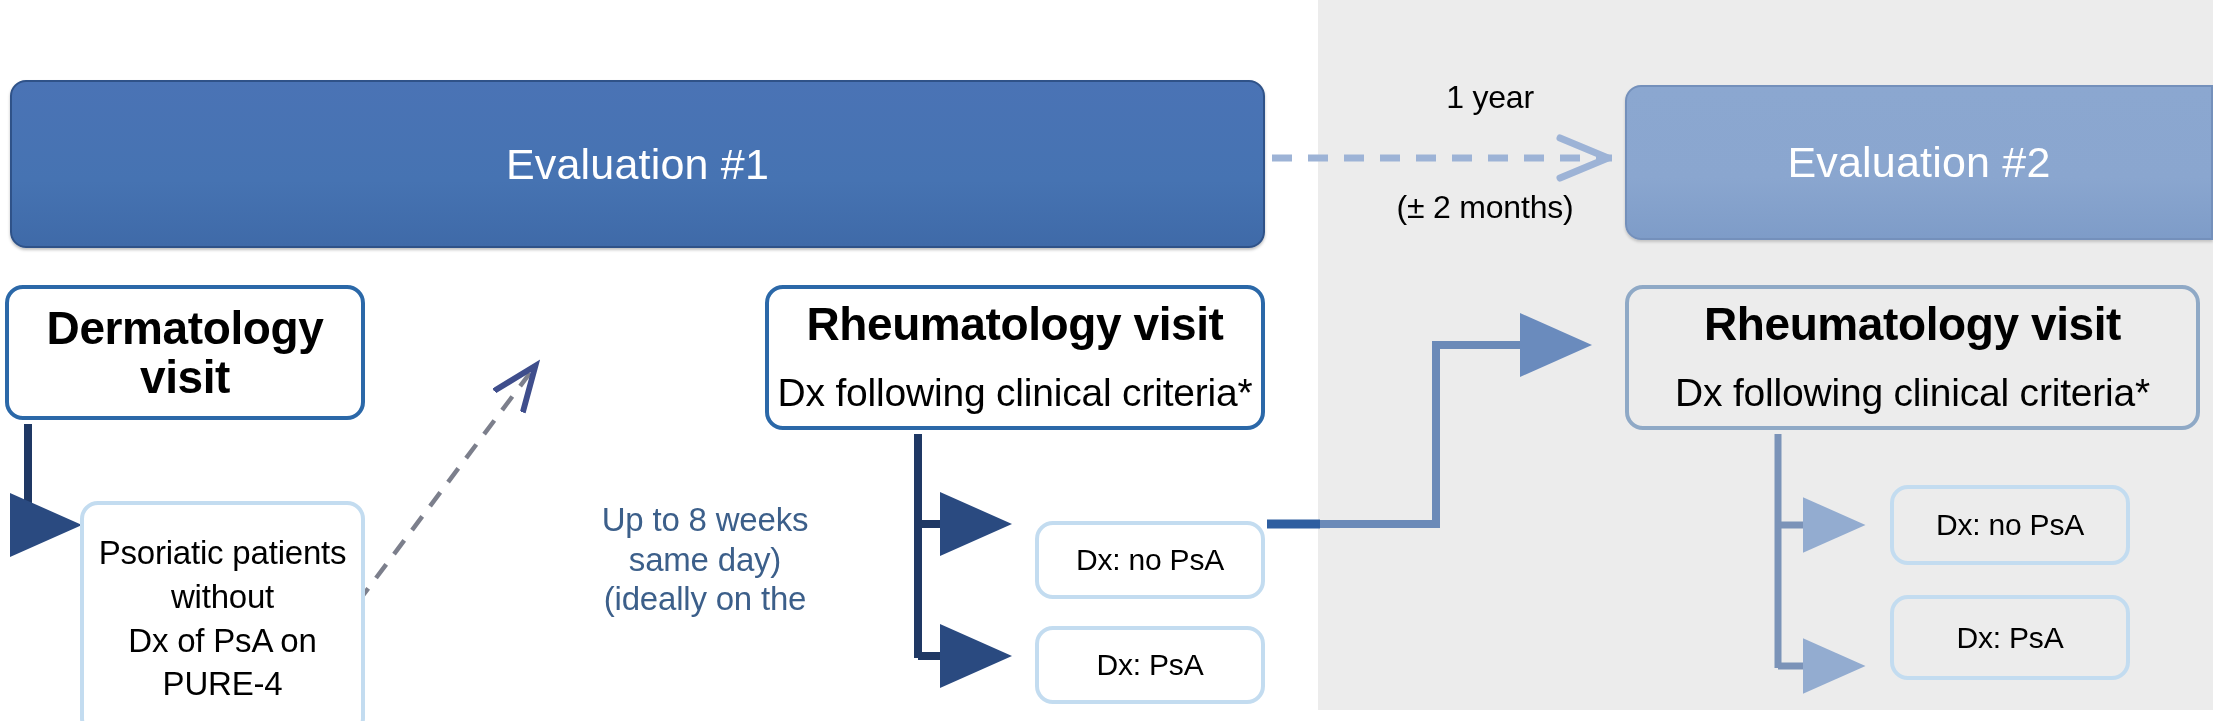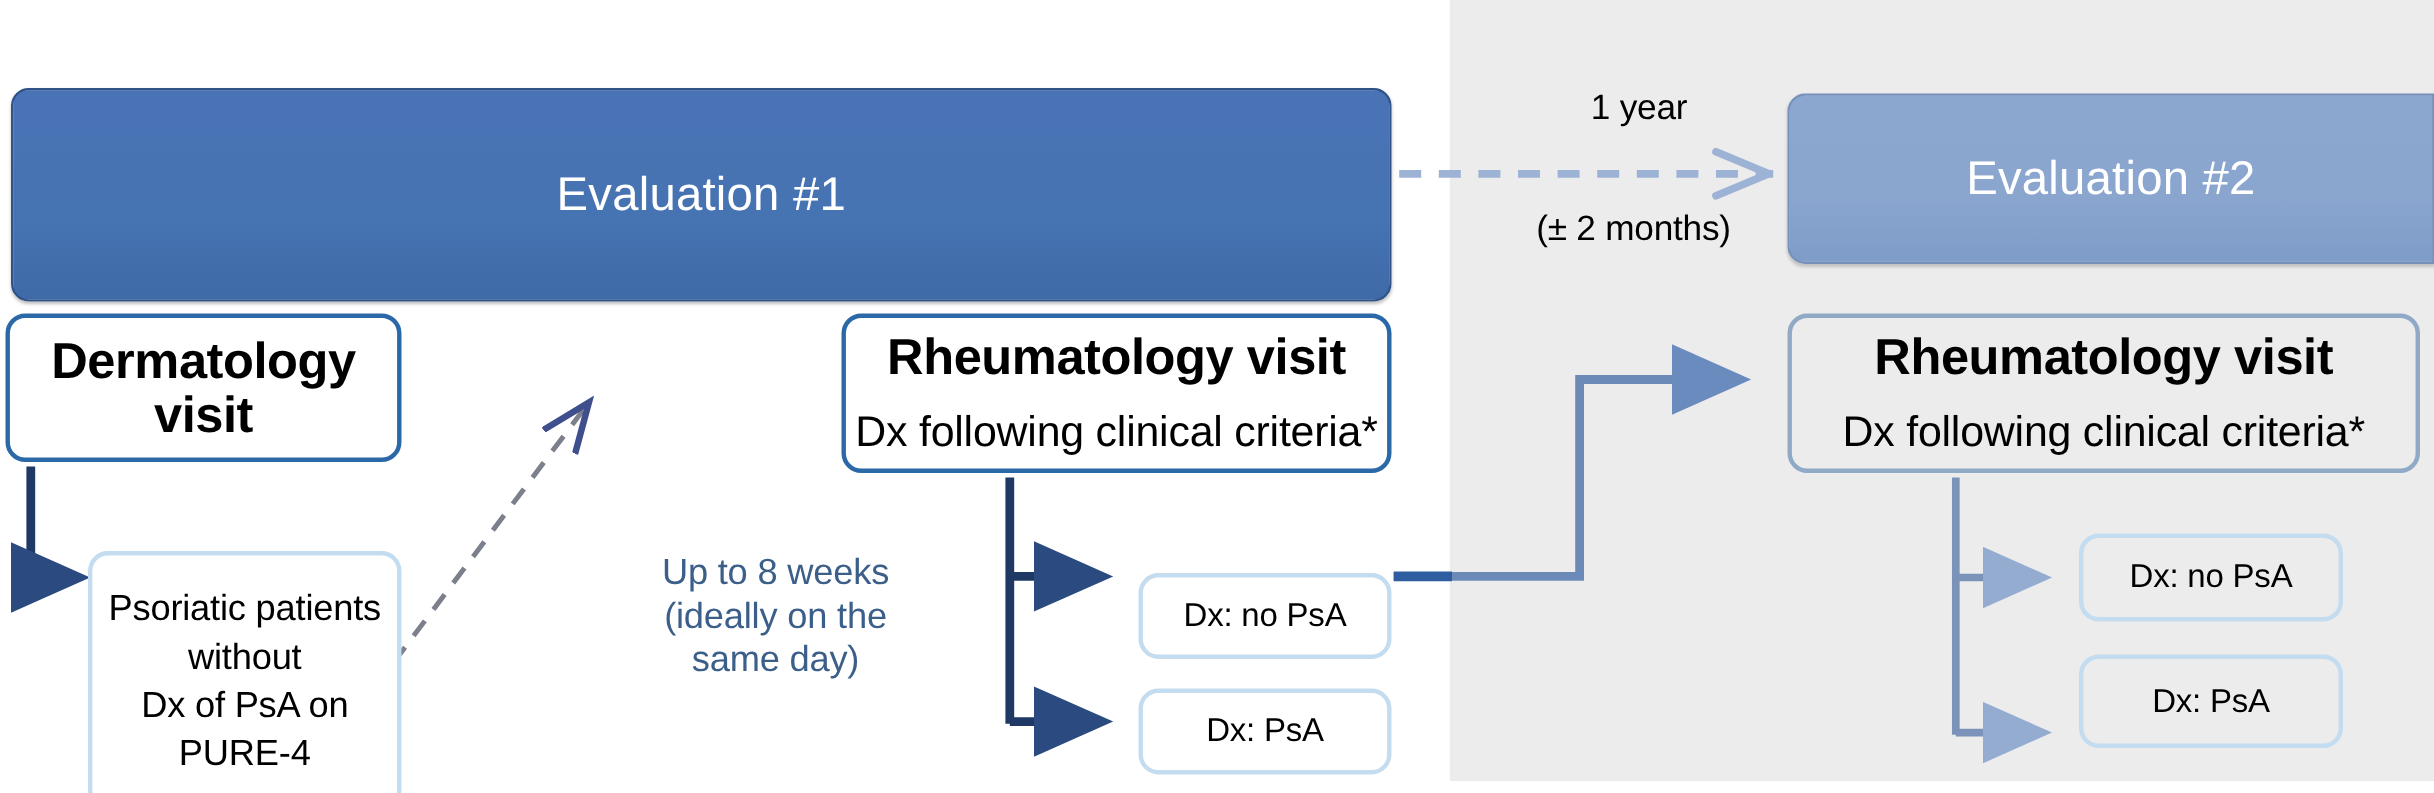--- a/index.html
+++ b/index.html
@@ -35,21 +35,21 @@
     border-radius: 16px;
     color: #ffffff;
     font-size: 43px;
     letter-spacing: 0.2px;
     box-sizing: border-box;
   }
   .phase-1 {
     left: 10px;
     top: 80px;
     width: 1255px;
-    height: 194px;
+    height: 168px;
     background: linear-gradient(180deg, #4a73b5 0%, #4673b2 60%, #3f6aa8 100%);
     border: 2px solid #2f5288;
     box-shadow: 0 2px 3px rgba(0,0,0,0.25);
   }
   .phase-2 {
     left: 1625px;
     top: 85px;
     width: 588px;
     height: 155px;
     background: linear-gradient(180deg, #8ba7d0 0%, #8aa6cf 60%, #7e9cc8 100%);
@@ -204,22 +204,22 @@
 
   <div class="phase-bar phase-2">
     <span>Evaluation #2</span>
   </div>
 
   <div class="annot" id="annot-1year">1 year</div>
   <div class="annot" id="annot-months">(± 2 months)</div>
 
   <div class="annot-blue" id="annot-4weeks">
     <div>Up to 8 weeks</div>
+    <div>same day)</div>
     <div>(ideally on the</div>
-    <div>same day)</div>
   </div>
 
   <div class="box strong" id="derm-box">
     <div class="title-bold">Dermatology visit</div>
   </div>
 
   <div class="box soft" id="pso-box">
     <div class="body-text">Psoriatic patients</div>
     <div class="body-text">without</div>
     <div class="body-text">Dx of PsA on</div>

